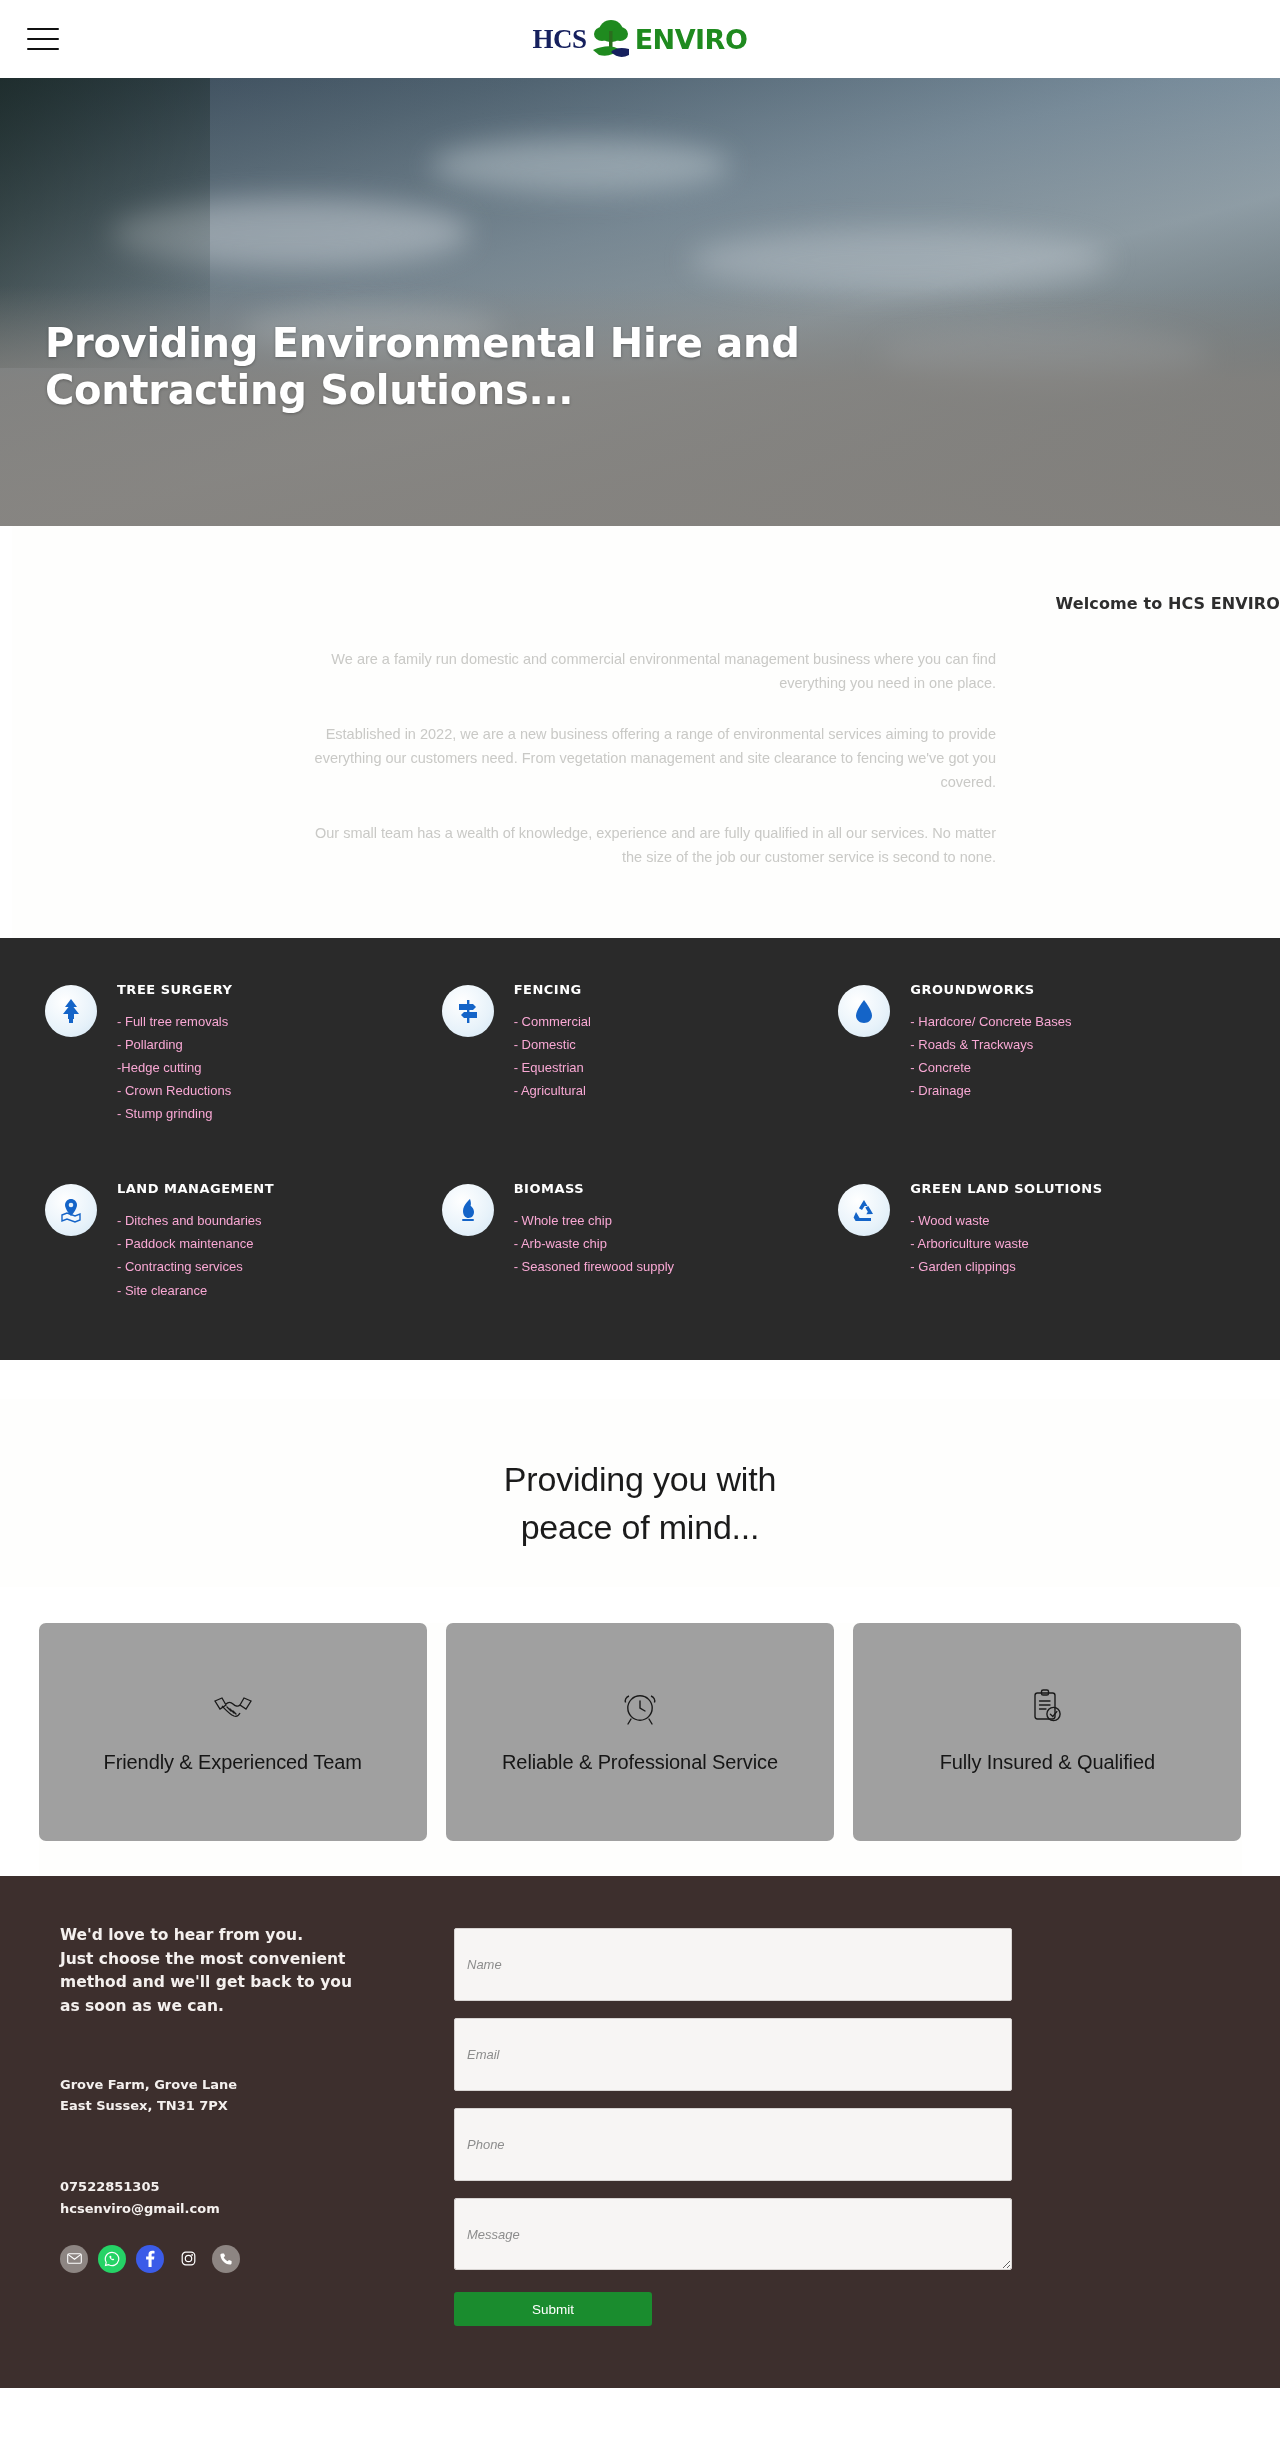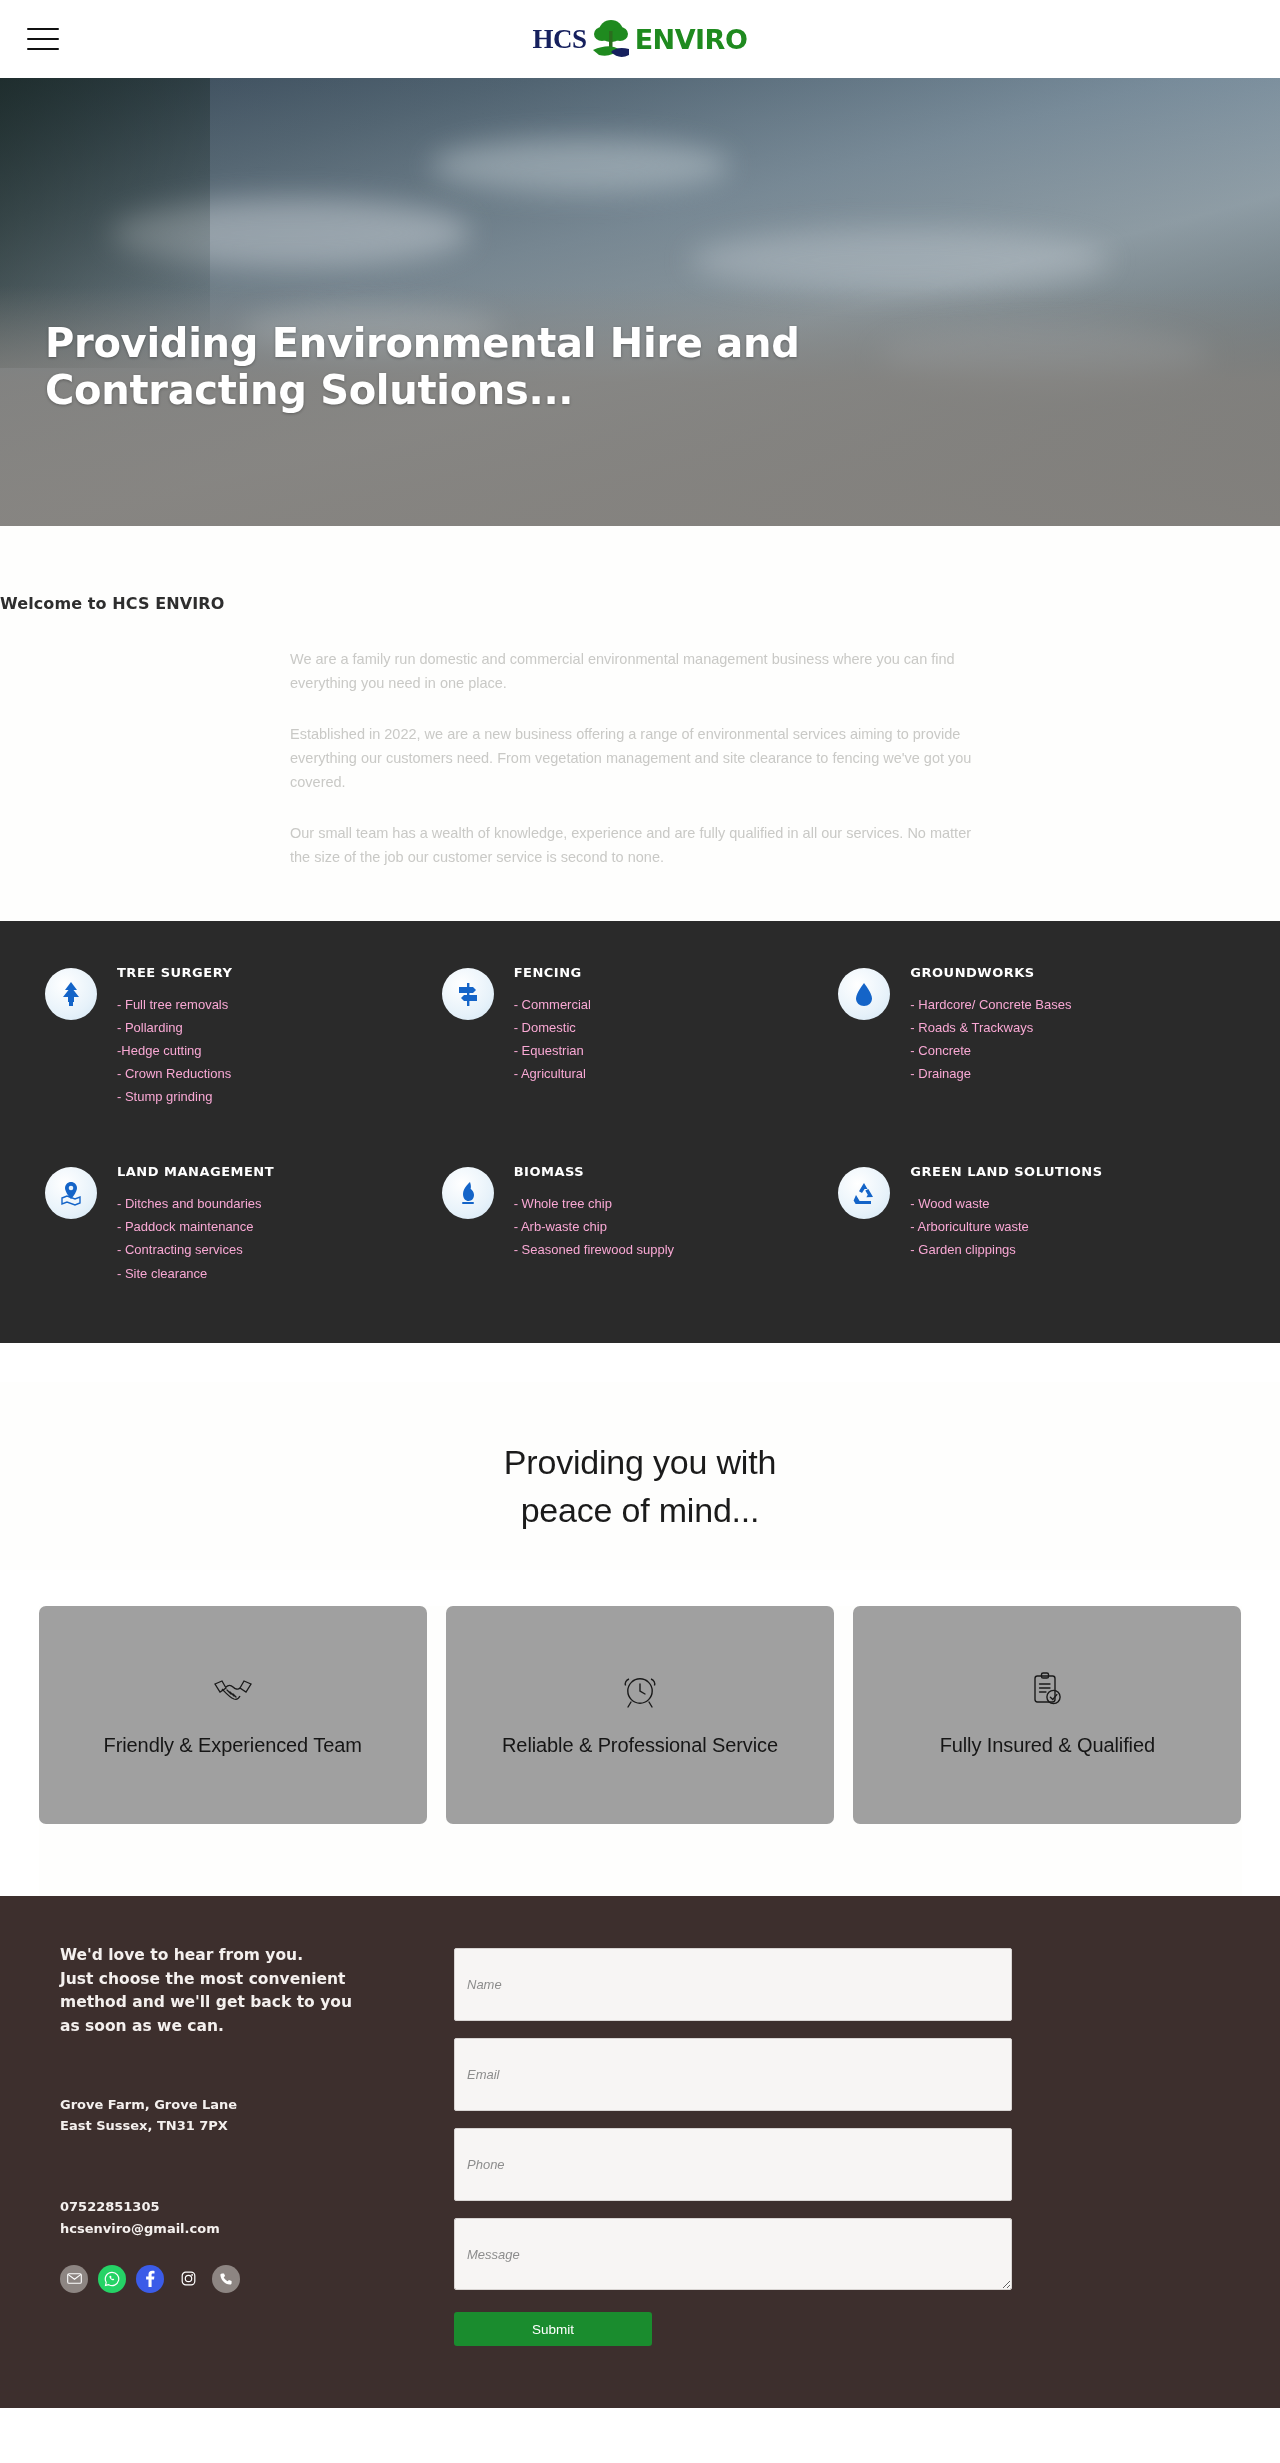--- a/index.html
+++ b/index.html
@@ -104,22 +104,23 @@
     font-weight: bold;
     font-size: 40px;
     line-height: 1.18;
     letter-spacing: -0.3px;
     text-shadow: 0 1px 3px rgba(0,0,0,0.30);
   }
 
   
   .welcome {
     background: #fefefd;
-    padding: 68px 0 51px;
-    text-align: left;
+    padding: 68px 0 68px;
+    text-align: right;
+    margin-left: 12px;
   }
   .welcome h2 {
     font-family: "DejaVu Sans", sans-serif;
     font-size: 16px;
     font-weight: bold;
     color: #2e2e2e;
     letter-spacing: 0.1px;
     margin-bottom: 34px;
   }
   .welcome p {
@@ -187,21 +188,21 @@
     color: #1b1b1b;
     line-height: 1.42;
     letter-spacing: -0.2px;
   }
   .cards {
     background: #fefefd;
     display: flex;
     gap: 19px;
     width: 1203px;
     margin: 36px auto 0;
-    padding-bottom: 72px;
+    padding-bottom: 35px;
   }
   .card {
     flex: 1;
     height: 218px;
     background: #a0a0a0;
     border-radius: 7px;
     display: flex;
     flex-direction: column;
     align-items: center;
     justify-content: center;

